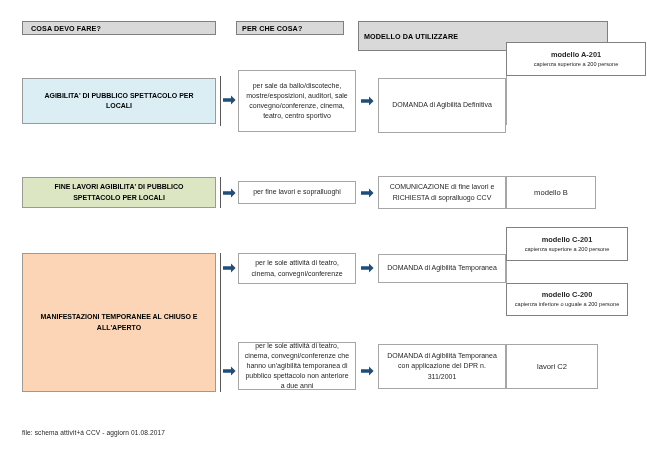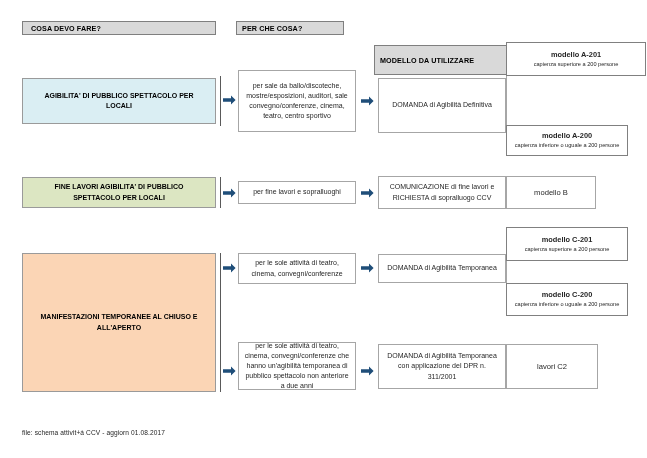--- a/index.html
+++ b/index.html
@@ -117,21 +117,21 @@
 <body>
 
 <div id="canvas">
 
   <div class="abs hdr" style="left:22px; top:21px; width:194px; height:14px;padding-left:8px;">
     <span>COSA DEVO FARE?</span>
   </div>
   <div class="abs hdr" style="left:236px; top:21px; width:108px; height:14px;">
     <span>PER CHE COSA?</span>
   </div>
-  <div class="abs hdr" style="left:374px; top:21px; width:250px; height:30px;margin-top:24px;">
+  <div class="abs hdr" style="left:358px; top:21px; width:250px; height:30px;">
     <span>MODELLO DA UTILIZZARE</span>
   </div>
 
   <div class="abs cat blue" style="left:22px; top:78px; width:194px; height:46px;">
     <span>AGIBILITA' DI PUBBLICO SPETTACOLO PER LOCALI</span>
   </div>
 
   <div class="abs vline" style="left:220px; top:76px; height:50px;"></div>
 
   <div class="abs arrow" style="left:223px; top:95px;">
@@ -152,24 +152,20 @@
 
   <div class="abs box" style="left:378px; top:78px; width:128px; height:55px;">
     <span>DOMANDA di Agibilità Definitiva</span>
   </div>
 
   <div class="abs model" style="left:506px; top:42px; width:140px; height:34px;">
     <div class="m-title">modello A-201</div>
     <div class="m-sub">capienza superiore a 200 persone</div>
   </div>
 
-  <div class="abs model" style="left:506px; top:125px; width:122px; height:31px;">
-    <div class="m-title">modello A-200</div>
-    <div class="m-sub">capienza inferiore o uguale a 200 persone</div>
-  </div>
 
   <div class="abs" style="left:506px; top:76px; width:1px; height:49px; background:#a6a6a6;"></div>
 
   <div class="abs cat green" style="left:22px; top:177px; width:194px; height:31px;">
     <span>FINE LAVORI AGIBILITA' DI PUBBLICO SPETTACOLO PER LOCALI</span>
   </div>
 
   <div class="abs vline" style="left:220px; top:177px; height:31px;"></div>
 
   <div class="abs arrow" style="left:223px; top:188px;">

